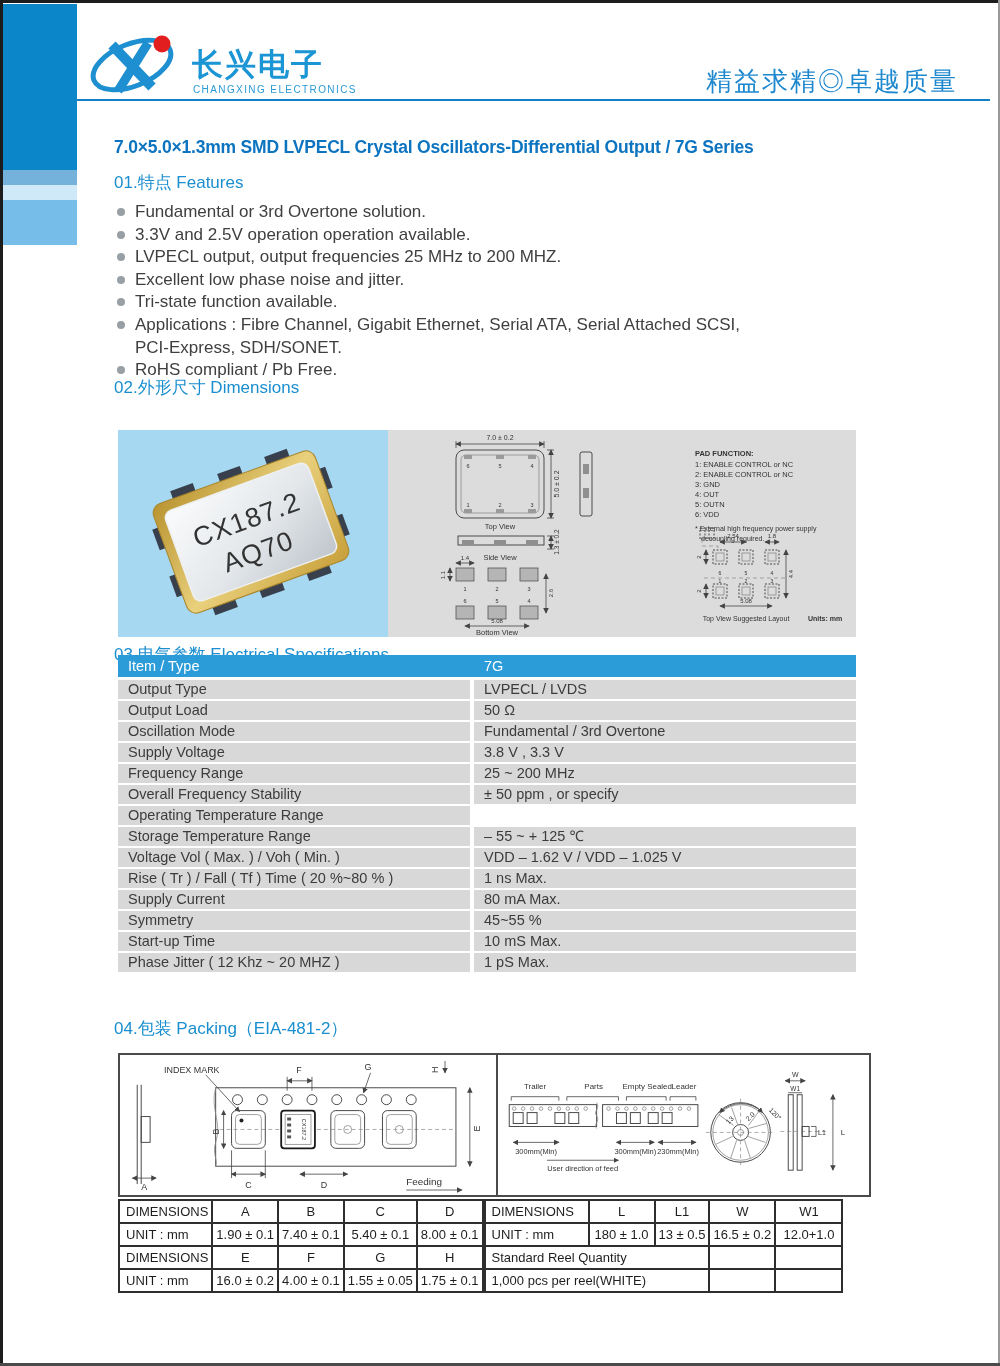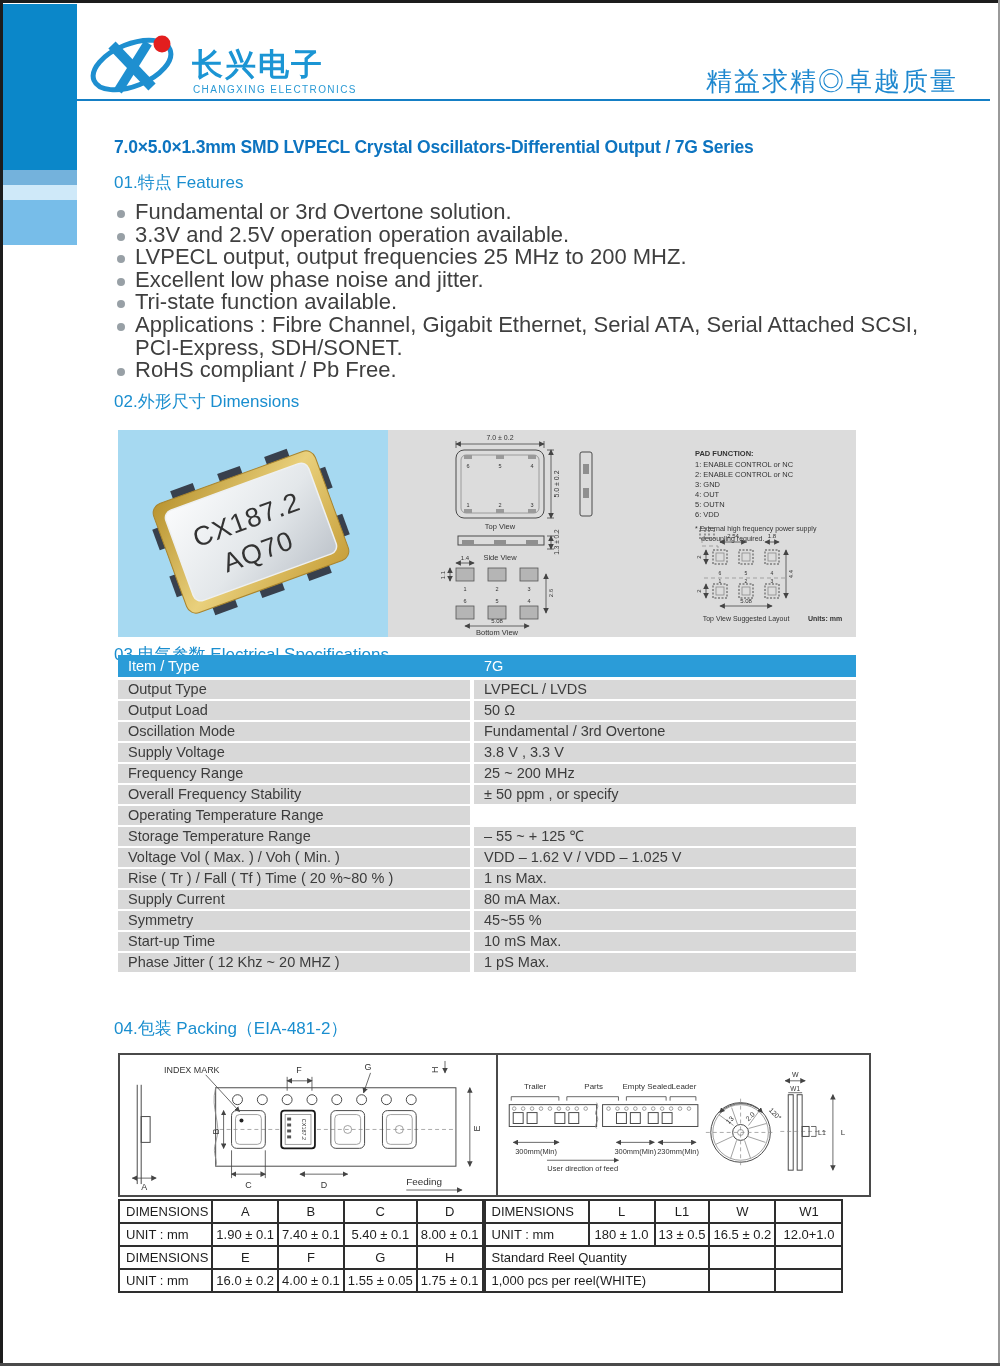--- a/index.html
+++ b/index.html
@@ -20,23 +20,23 @@
   .logo-mark{position:absolute;left:88px;top:32px;}
   .logo-cn{position:absolute;left:192px;top:44px;font-size:31px;font-weight:bold;
            color:#1b95d4;letter-spacing:2px;}
   .logo-en{position:absolute;left:193px;top:84px;font-size:10px;color:#2a9ad5;letter-spacing:1.4px;}
   .slogan{position:absolute;right:42px;top:56px;font-size:26px;color:#1e88cf;letter-spacing:2px;margin-top:8px;}
   .hrule{position:absolute;left:77px;top:99px;width:913px;height:2px;background:#157fc5;}
   
   .doc-title{position:absolute;left:114px;top:137px;width:780px;font-size:17.5px;font-weight:bold;
              color:#0d74c0;letter-spacing:-0.2px;}
   .sec-h{position:absolute;left:114px;font-size:17px;color:#1a8ecf;}
-  .sec-feat{top:171px;} .sec-dim{top:390px;} .sec-elec{top:643px;} .sec-pack{top:1017px;}
-  
-  .features{position:absolute;left:117px;top:201px;font-size:22px;color:#3f3f3f;}
+  .sec-feat{top:171px;} .sec-dim{top:376px;} .sec-elec{top:643px;} .sec-pack{top:1017px;}
+  
+  .features{position:absolute;left:117px;top:201px;font-size:17px;color:#3f3f3f;}
   .feat-li{height:22.6px;line-height:22.6px;white-space:nowrap;}
   .bullet{display:inline-block;width:8px;height:8px;border-radius:50%;background:#98a0a6;
           margin-right:10px;position:relative;top:-1px;}
   .feat-li.cont{padding-left:18px;}
   
   .dimfig{position:absolute;left:118px;top:430px;width:738px;height:207px;display:flex;}
   .dim-left{width:270px;height:207px;background:#a6d9f1;}
   .dim-right{width:468px;height:207px;background:#dcdcdc;}
   svg text{font-family:"Liberation Sans",sans-serif;fill:#333;}
   .ln{fill:none;stroke:#4a4a4a;stroke-width:1;}

